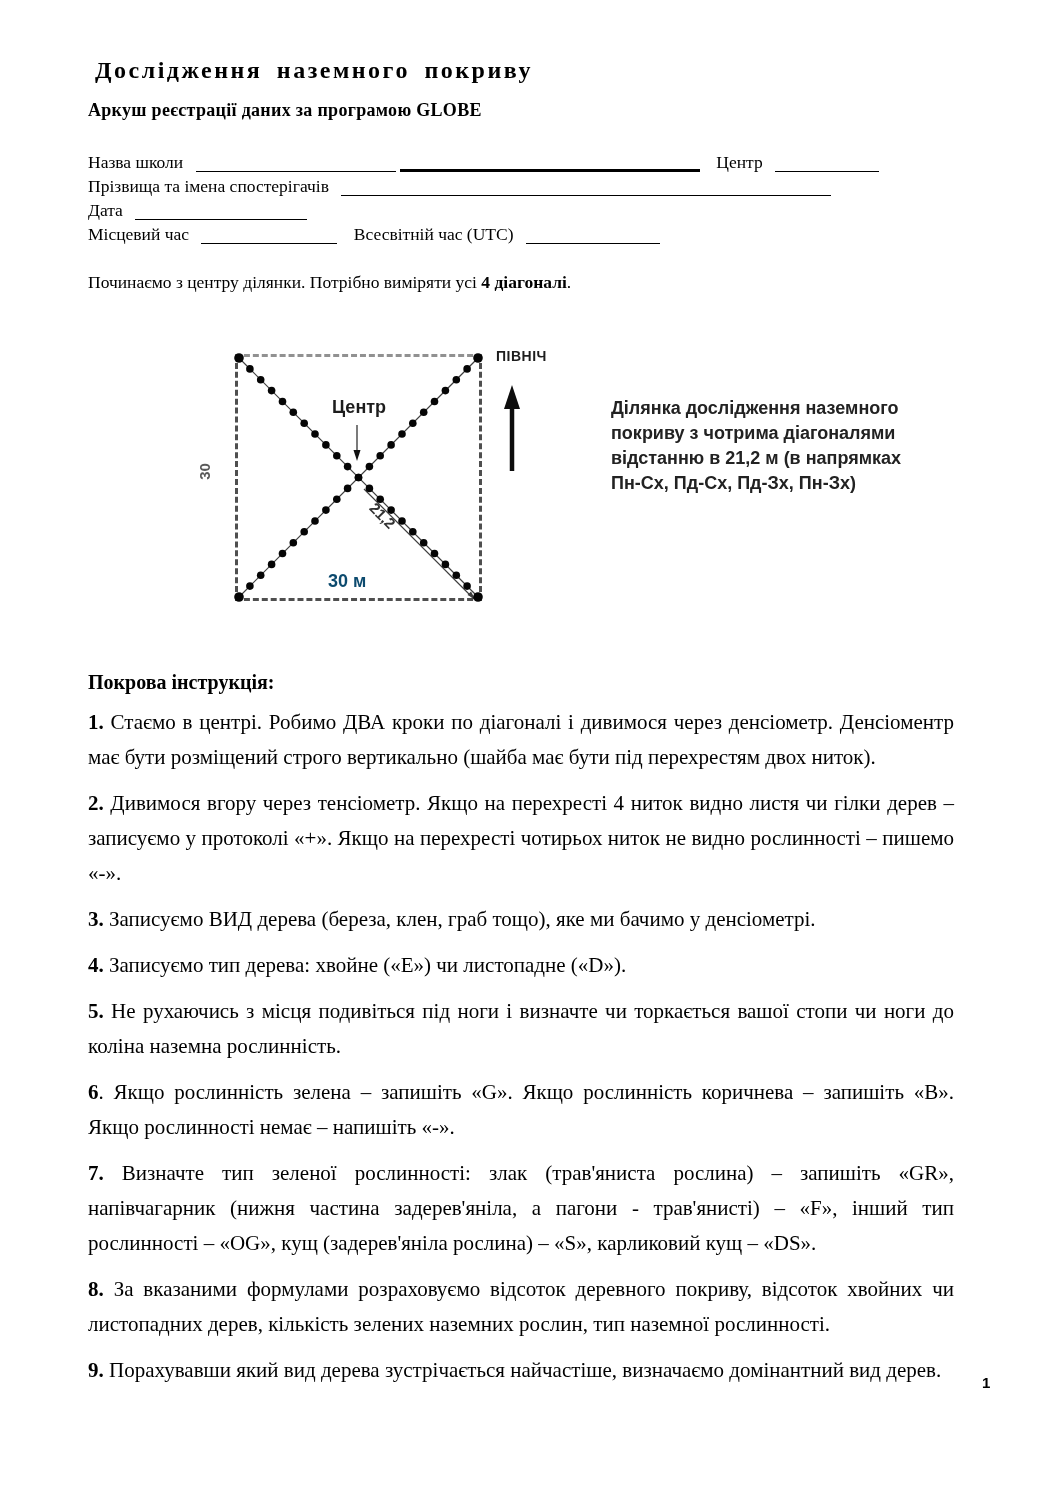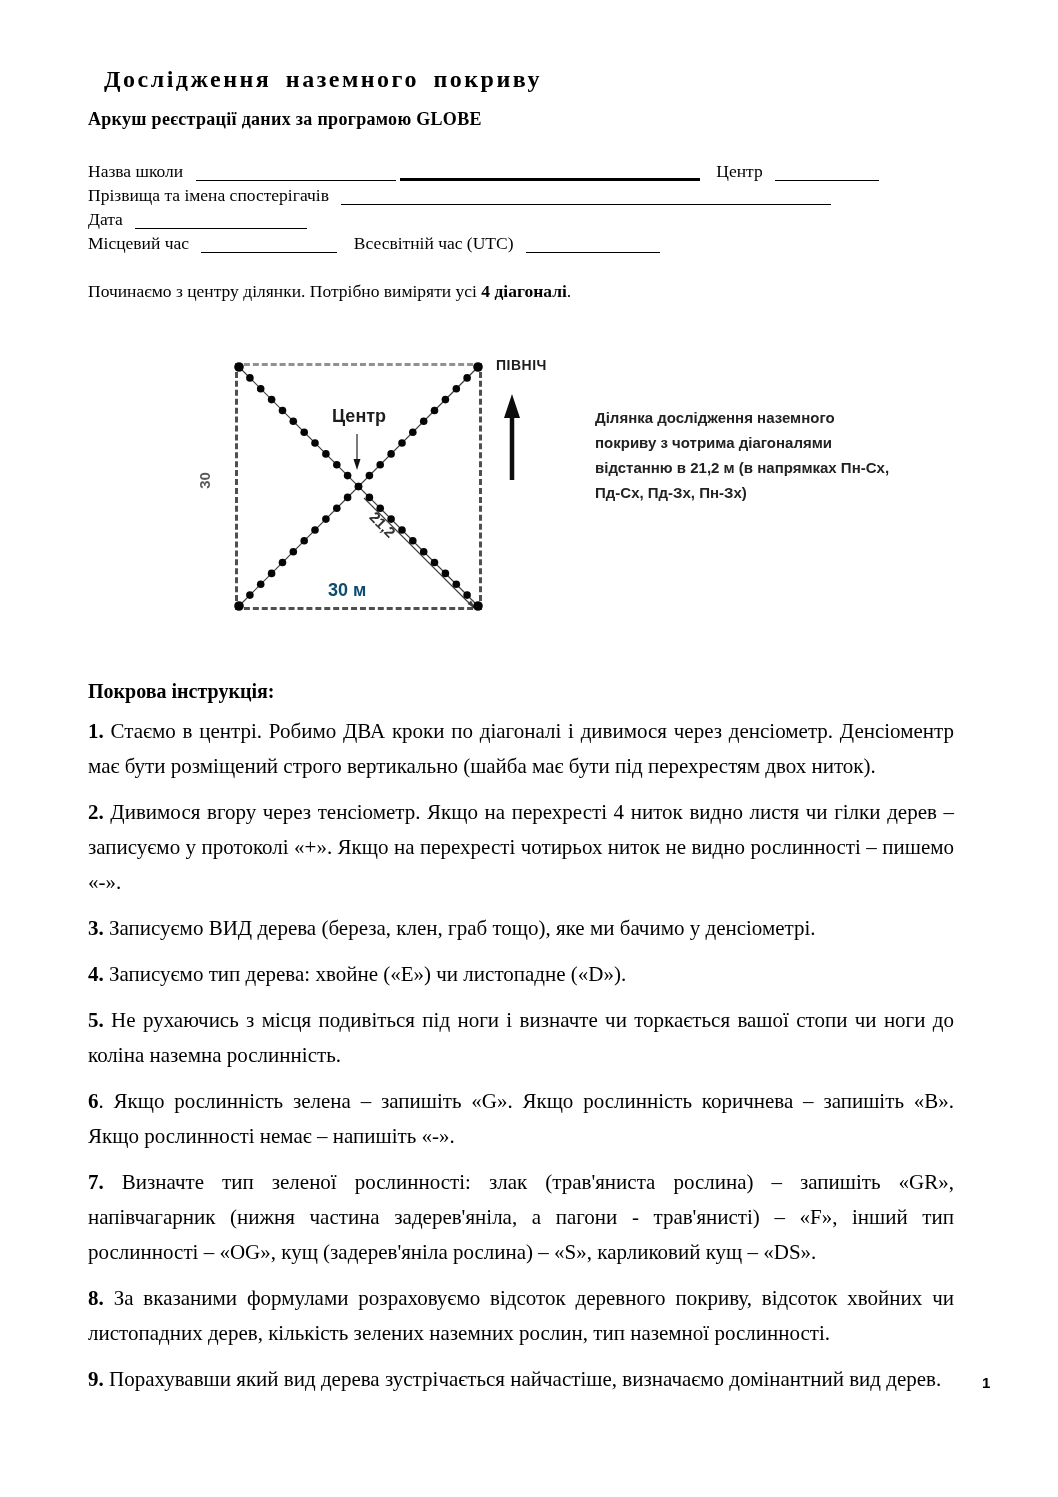--- a/index.html
+++ b/index.html
@@ -2,21 +2,21 @@
 <html lang="uk"><head>
 <meta charset="utf-8">
 <style>
   html,body { margin:0; padding:0; background:#fff; }
   .page {
     position:relative; width:1058px; height:1497px; background:#ffffff;
     font-family:"Liberation Serif","DejaVu Serif",serif; color:#000; overflow:hidden;
   }
   .content { padding:50px 88px 0 88px; }
 
-  h1.title { margin:16px; font-size:24px; font-weight:bold; letter-spacing:2.5px; word-spacing:6px; }
+  h1.title { margin:7px; font-size:24px; font-weight:bold; letter-spacing:2.5px; word-spacing:6px; }
   h2.subtitle { margin:16px 0 0 0; font-size:18px; font-weight:bold; letter-spacing:0.3px; }
 
   .form { margin-top:31px; font-size:17.5px; }
   .fline { height:24px; white-space:nowrap; }
   .ul { display:inline-block; border-bottom:1.4px solid #000; height:14px; vertical-align:-4px; }
   .ul.thick { border-bottom-width:3px; }
   .ml8 { margin-left:8px; } .ml12 { margin-left:12px; }
   .w200{width:200px;} .w300{width:300px;} .w104{width:104px;}
   .w490{width:490px;} .w172{width:172px;} .w136{width:136px;} .w134{width:134px;}
 
@@ -28,23 +28,23 @@
     position:absolute; left:147px; top:21px; width:247px; height:247px;
     box-sizing:border-box; border:3px dashed #4f4f4f; border-top-color:#919191;
   }
   svg.overlay { position:absolute; left:0; top:0; width:882px; height:292px; }
   .dlabel { position:absolute; font-family:"Liberation Sans","DejaVu Sans",sans-serif; font-weight:bold; color:#1d1d1d; white-space:nowrap; }
   .center-label { left:244px; top:64px; font-size:18px; }
   .north-label  { left:408px; top:15px; font-size:14px; letter-spacing:0.5px; }
   .side-label   { left:108px; top:130px; font-size:15px; color:#5a5a5a; transform:rotate(-90deg); }
   .bottom-label { left:240px; top:238px; font-size:18px; color:#0c4a6e; }
   .diag-label   { left:280px; top:174px; font-size:15px; color:#333; transform:rotate(45deg); }
-  .caption { position:absolute; left:507px; top:63px; width:305px;
+  .caption { position:absolute; left:523px; top:63px; width:305px;
     font-family:"Liberation Sans","DejaVu Sans",sans-serif; font-weight:bold;
-    font-size:15px; line-height:25px; color:#222; }
+    font-size:18px; line-height:25px; color:#222; }
 
   h3.heading { margin:46px 0 0 0; font-size:20px; font-weight:bold; }
   p.item { margin:11px 16px 0 0; font-size:21px; line-height:35px; text-align:justify; }
   p.item b.num { font-weight:bold; }
 
   .pagenum { position:absolute; left:982px; top:1374px;
     font-family:"Liberation Sans","DejaVu Sans",sans-serif; font-weight:bold; font-size:15px; }
 </style>
 </head>
 <body>

